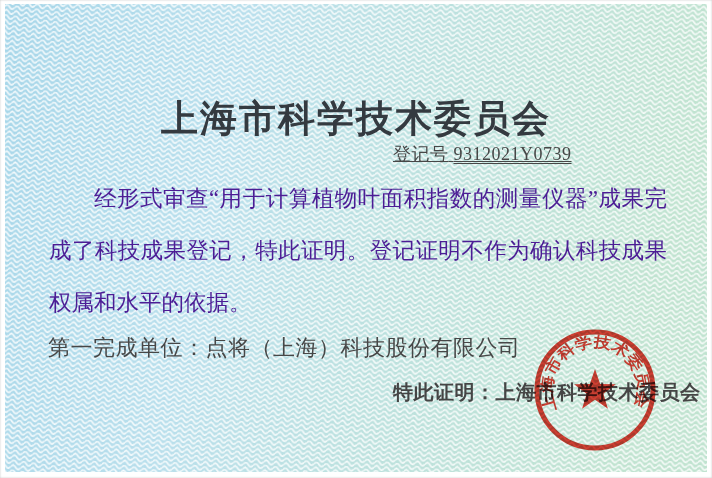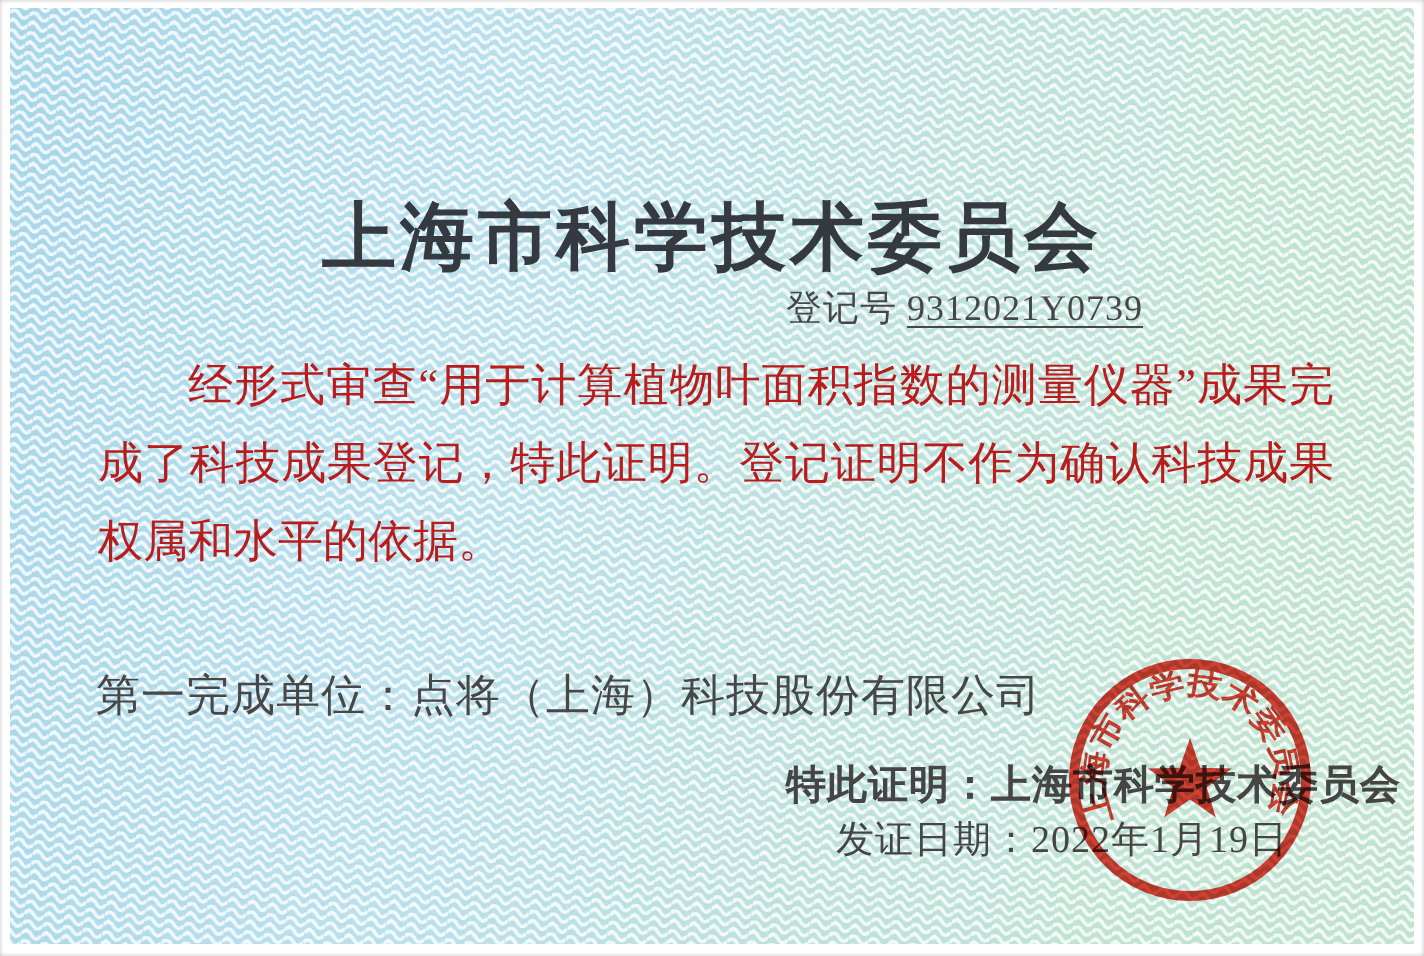--- a/index.html
+++ b/index.html
@@ -18,29 +18,29 @@
   .texture{position:absolute;inset:0;width:100%;height:100%;display:block;}
   .layer{position:absolute;inset:0;}
   .title{
     position:absolute;top:90px;left:0;width:100%;text-align:center;
     font-family:"Liberation Sans","DejaVu Sans",sans-serif;
     font-size:37px;font-weight:bold;letter-spacing:2px;color:#343a40;
     margin:0;
   }
   .regline{
     position:absolute;top:138px;left:388px;
-    font-size:18px;color:#474747;letter-spacing:.5px;
+    font-size:18px;color:#474747;letter-spacing:.5px;text-decoration:underline;
   }
   .regnum{
     text-decoration:underline;text-underline-offset:3px;
     font-family:"Liberation Serif","DejaVu Serif",serif;
   }
   .body-par{
     position:absolute;top:169px;left:44px;width:618px;
-    font-size:22.5px;line-height:39px;color:#b91c1c;
+    font-size:22.5px;line-height:52px;color:#4c1d95;
     text-indent:2em;text-align:justify;margin:0;
   }
   .completer{
     position:absolute;top:329px;left:43px;
     font-size:22px;color:#474747;letter-spacing:.5px;
   }
   .issuer{
     position:absolute;top:375px;left:388px;
     font-size:20px;color:#454545;font-weight:600;letter-spacing:.5px;
   }
@@ -94,23 +94,20 @@
       <p class="body-par">经形式审查“用于计算植物叶面积指数的测量仪器”成果完成了科技成果登记，特此证明。登记证明不作为确认科技成果权属和水平的依据。</p>
 
       <div class="completer">
         <span>第一完成单位：</span><span>点将（上海）科技股份有限公司</span>
       </div>
 
       <div class="issuer">
         <span>特此证明：</span><span>上海市科学技术委员会</span>
       </div>
 
-      <div class="issue-date">
-        <span>发证日期：</span><span>2022年1月19日</span>
-      </div>
 
       <svg class="seal" viewBox="0 0 150 150" xmlns="http://www.w3.org/2000/svg">
         <circle cx="75" cy="75" r="58" fill="none" stroke="#dc2b1e" stroke-width="5"></circle>
         <polygon points="75,54 80.17,68.88 95.92,69.2 83.37,78.72 87.93,93.8 75,84.8 62.07,93.8 66.63,78.72 54.08,69.2 69.83,68.88" fill="#dc2b1e"></polygon>
         <path id="sealArc" d="M 37.76,96.5 A 43,43 0 1 1 112.24,96.5" fill="none"></path>
         <text font-size="15" fill="#dc2b1e">
           <textPath href="#sealArc" startOffset="2" textLength="172" lengthAdjust="spacingAndGlyphs">上海市科学技术委员会</textPath>
         </text>
       </svg>
 

